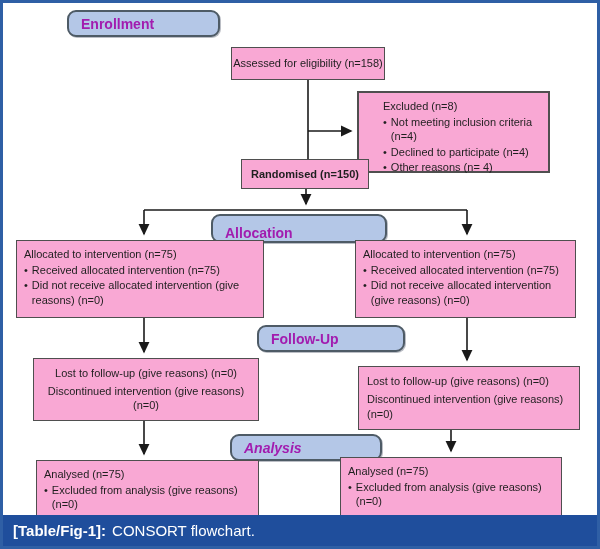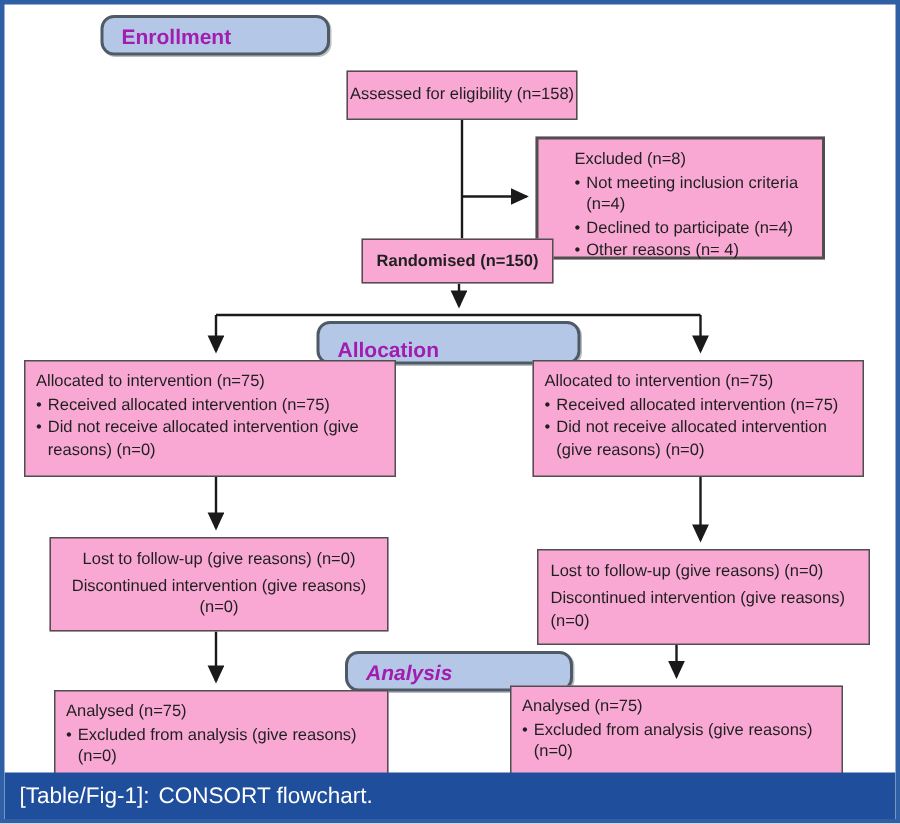--- a/index.html
+++ b/index.html
@@ -31,21 +31,21 @@
   .bullet-row .bg{flex:0 0 auto;}
   .bullet-row .bt{flex:1 1 auto;}
   .spread{display:flex; flex-direction:column; justify-content:space-evenly; padding:4px 8px;}
   .spread.centered{text-align:center;}
   #arrows{position:absolute; left:0; top:0; pointer-events:none;}
   #caption-bar{
     position:absolute; left:0; right:0; bottom:0; height:31px;
     background:var(--caption-bg); color:var(--caption-text-color);
     display:flex; align-items:center; padding-left:10px; font-size:15px; gap:6px;
   }
-  #caption-bar .cap-label{font-weight:normal;}
+  #caption-bar .cap-label{font-weight:bold;}
 </style>
 </head>
 <body>
 
 <div id="figure">
 
   <svg id="arrows" width="600" height="549" viewBox="0 0 600 549">
     <defs>
       <marker id="ah" markerWidth="9" markerHeight="8" refX="6.5" refY="3.5" orient="auto">
         <path d="M0,0 L7.5,3.5 L0,7 z" fill="#1a1a1a"></path>
@@ -114,20 +114,23 @@
     <div class="bullet-row">
       <span class="bg">•</span>
       <span class="bt">Received allocated intervention (n=75)</span>
     </div>
     <div class="bullet-row">
       <span class="bg">•</span>
       <span class="bt">Did not receive allocated intervention (give reasons) (n=0)</span>
     </div>
   </div>
 
+  <div class="stage-label" style="left:254px; top:322px; width:148px; height:27px;">
+    <span>Follow-Up</span>
+  </div>
 
   <div class="node spread centered" style="left:30px; top:355px; width:226px; height:63px;">
     <div>Lost to follow-up (give reasons) (n=0)</div>
     <div>Discontinued intervention (give reasons) (n=0)</div>
   </div>
 
   <div class="node spread" style="left:355px; top:363px; width:222px; height:64px;">
     <div>Lost to follow-up (give reasons) (n=0)</div>
     <div>Discontinued intervention (give reasons) (n=0)</div>
   </div>

